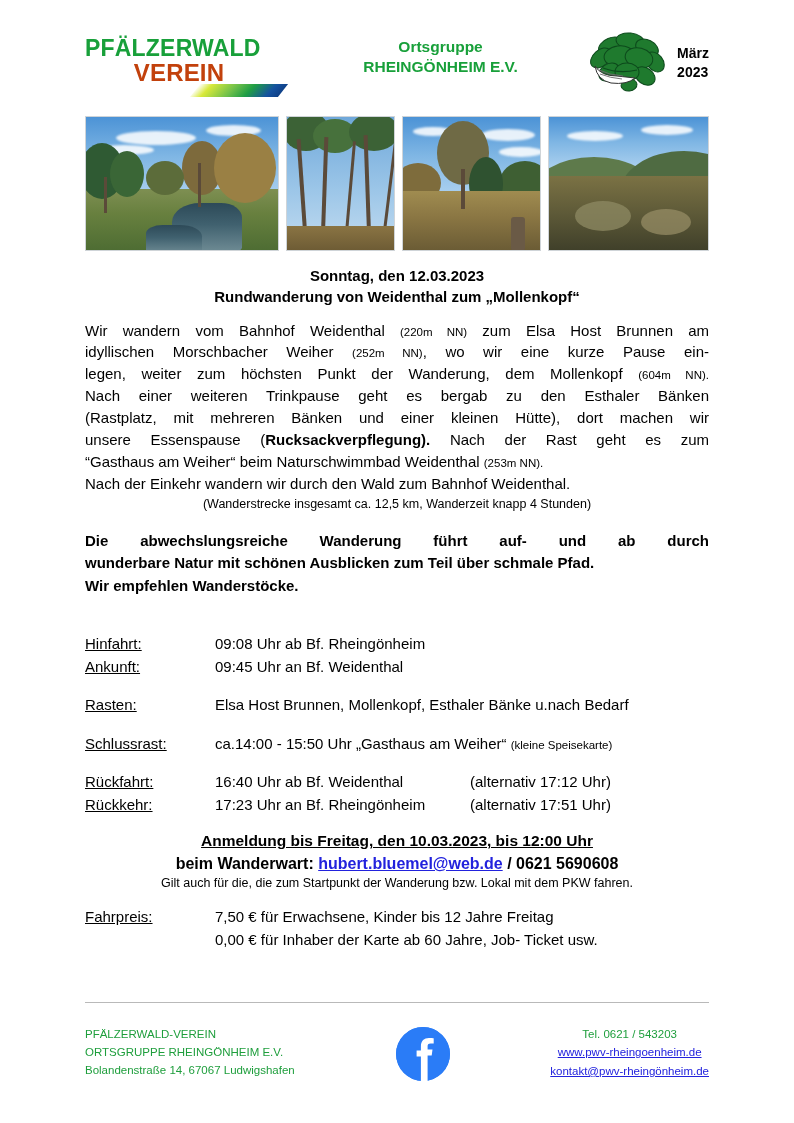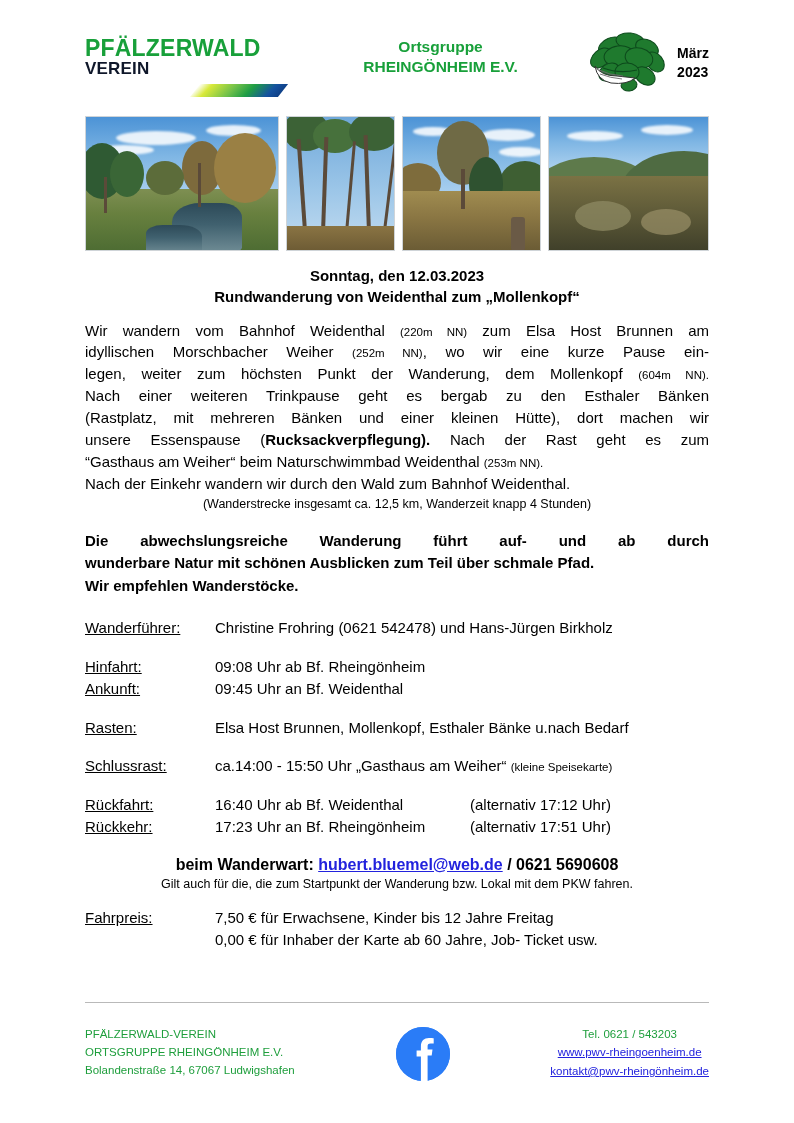--- a/index.html
+++ b/index.html
@@ -36,26 +36,26 @@
     padding-top: 4px;
   }
   .logo-line1 {
     font-size: 23px;
     font-weight: bold;
     color: #18a03a;
     letter-spacing: 0.2px;
     line-height: 1.05;
   }
   .logo-line2 {
-    font-size: 17px;
-    font-weight: bold;
-    color: #0f172a;
+    font-size: 24px;
+    font-weight: bold;
+    color: #c2410c;
     letter-spacing: 0.2px;
     line-height: 1.05;
-    text-align: left;
+    text-align: center;
     padding-right: 7px;
   }
   .logo-swoosh {
     position: absolute;
     left: 110px;
     top: 52px;
     width: 88px;
     height: 13px;
     transform: skewX(-38deg);
     background: linear-gradient(100deg, #ffffff 0%, #d8e93a 14%, #6fc04a 42%, #1f9e45 62%, #1552a0 86%, #0e3f85 100%);
@@ -416,24 +416,20 @@
   <div class="note-line">(Wanderstrecke insgesamt ca. 12,5 km, Wanderzeit knapp 4 Stunden)</div>
 
   <div class="bold-para">
     <span class="ln just">Die abwechslungsreiche Wanderung führt auf- und ab durch</span>
     <span class="ln">wunderbare Natur mit schönen Ausblicken zum Teil über schmale Pfad.</span>
     <span class="ln">Wir empfehlen Wanderstöcke.</span>
   </div>
 
   <div class="info">
 
-    <div class="row">
-      <div class="lbl"><u>Wanderführer:</u></div>
-      <div class="val">Christine Frohring (0621 542478) und Hans-Jürgen Birkholz</div>
-    </div>
 
     <div class="gap-md"></div>
 
     <div class="row">
       <div class="lbl"><u>Hinfahrt:</u></div>
       <div class="val">09:08 Uhr ab Bf. Rheingönheim</div>
     </div>
     <div class="row">
       <div class="lbl"><u>Ankunft:</u></div>
       <div class="val">09:45 Uhr an Bf. Weidenthal</div>
@@ -459,20 +455,21 @@
       <div class="lbl"><u>Rückfahrt:</u></div>
       <div class="val"><span class="ret-time">16:40 Uhr ab Bf. Weidenthal</span><span>(alternativ 17:12 Uhr)</span></div>
     </div>
     <div class="row">
       <div class="lbl"><u>Rückkehr:</u></div>
       <div class="val"><span class="ret-time">17:23 Uhr an Bf. Rheingönheim</span><span>(alternativ 17:51 Uhr)</span></div>
     </div>
   </div>
 
   <div class="signup">
+    <div class="signup-l1">Anmeldung bis Freitag, den 10.03.2023, bis 12:00 Uhr</div>
     <div class="signup-l2"><span>beim Wanderwart: </span><a class="mail-link" href="#">hubert.bluemel@web.de</a><span> / 0621 5690608</span></div>
     <div class="signup-note">Gilt auch für die, die zum Startpunkt der Wanderung bzw. Lokal mit dem PKW fahren.</div>
   </div>
 
   <div class="fare">
     <div class="row">
       <div class="lbl"><u>Fahrpreis:</u></div>
       <div class="val">7,50 € für Erwachsene, Kinder bis 12 Jahre Freitag</div>
     </div>
     <div class="row">

